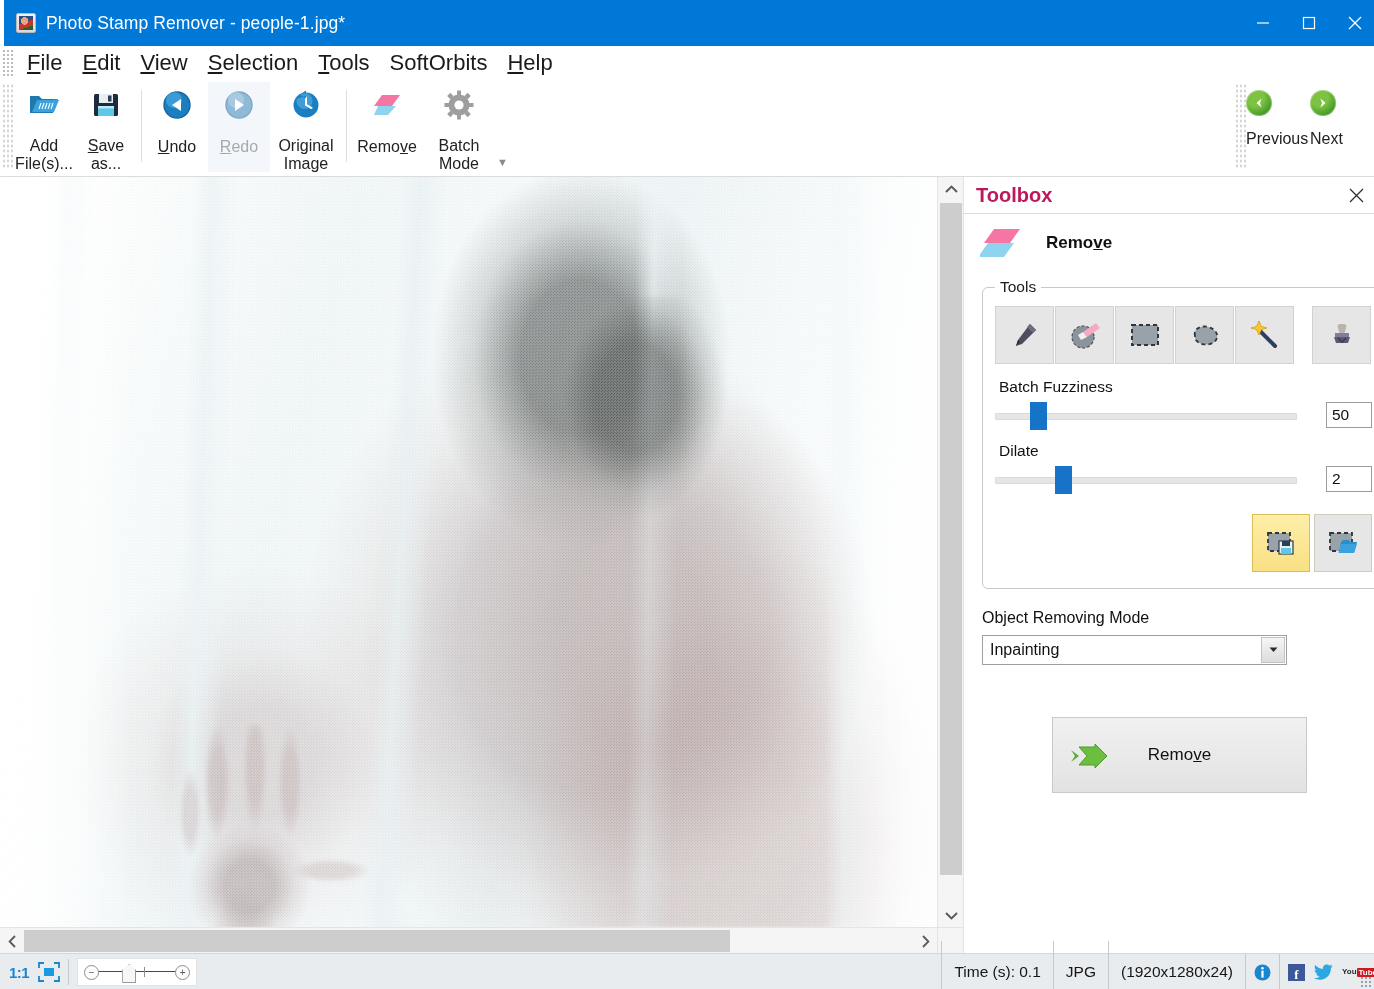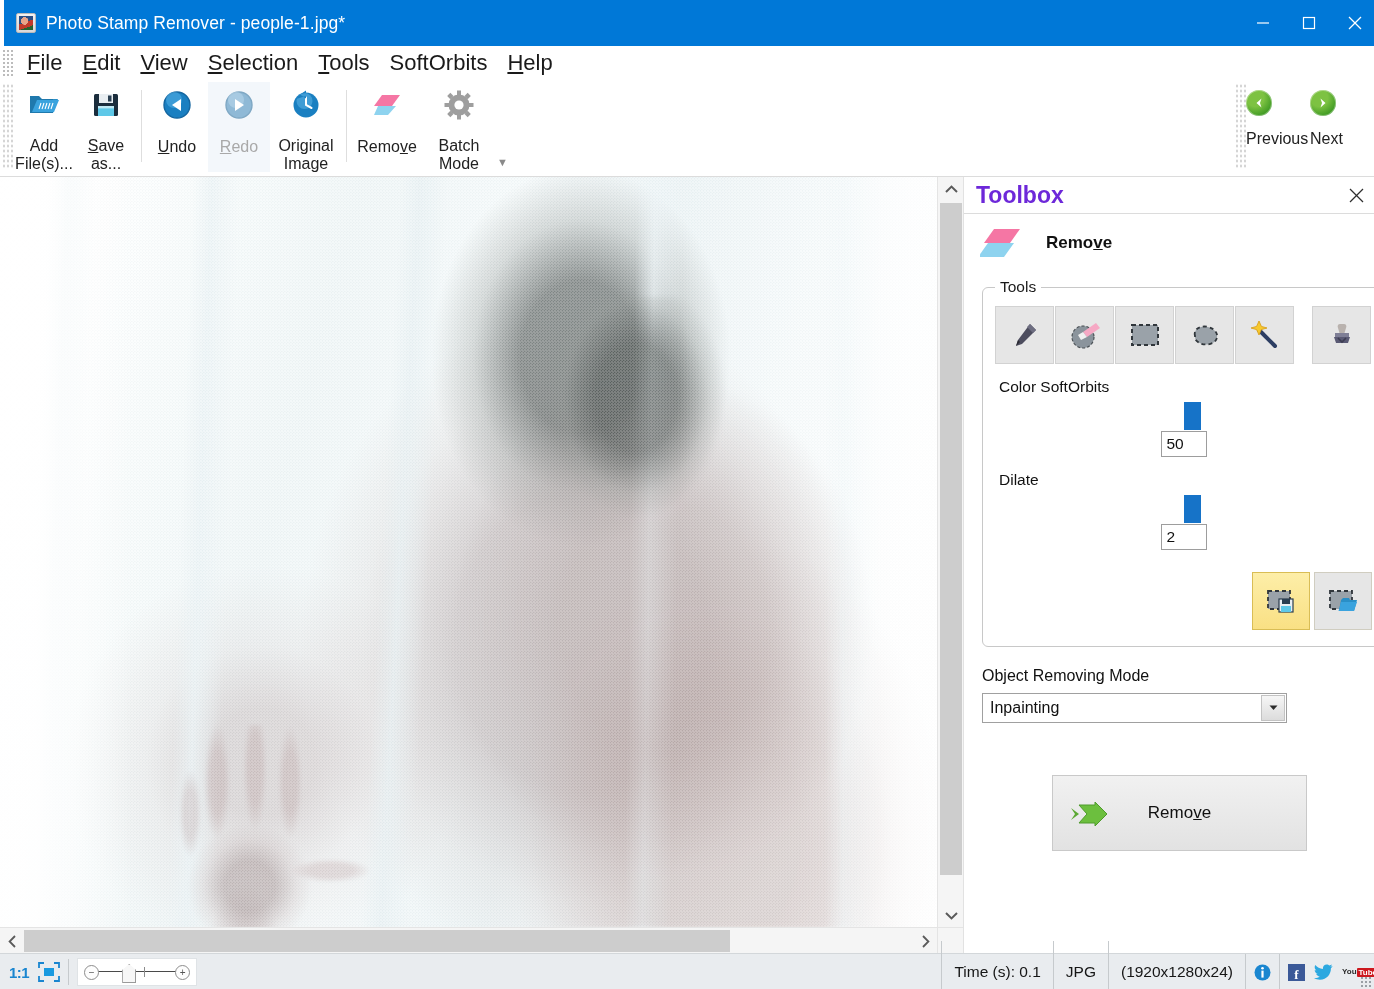--- a/index.html
+++ b/index.html
@@ -187,21 +187,21 @@
 
   
   .toolbox{
     position:absolute;left:963px;top:177px;width:411px;height:776px;
     background:#ffffff;border-left:1px solid #e2e2e2;
   }
   .tbx-head{
     height:36px;display:flex;align-items:center;padding:0 6px 0 12px;
     border-bottom:1px solid #dcdcdc;
   }
-  .tbx-title{font-size:23px;font-weight:bold;color:#6d28d9;}
+  .tbx-title{font-size:20px;font-weight:bold;color:#be185d;}
   .tbx-close{
     margin-left:auto;width:26px;height:26px;display:flex;align-items:center;justify-content:center;color:#333;
   }
   .tbx-mode{
     height:58px;display:flex;align-items:center;padding-left:16px;gap:22px;
   }
   .eraser-ico{
     width:44px;height:44px;position:relative;flex:none;
   }
   .mode-name{font-size:17px;font-weight:bold;color:#111;}
@@ -215,21 +215,21 @@
 
   .tool-row{display:flex;align-items:center;gap:0;}
   .tool-btn{
     width:57px;height:56px;background:#e6e6e6;border:1px solid #d2d2d2;
     display:flex;align-items:center;justify-content:center;margin-right:1px;
   }
   .tool-spacer{width:9px;}
   .tool-btn.solo{margin-left:8px;}
 
   .slider-lbl{font-size:15.5px;color:#111;margin:14px 0 6px 4px;}
-  .slider-line{display:flex;align-items:center;gap:29px;flex-direction:column;}
+  .slider-line{display:flex;align-items:center;gap:29px;}
   .slider{
     position:relative;flex:1;height:26px;
   }
   .slider .track{
     position:absolute;left:0;right:0;top:11px;height:5px;background:#e6e6e6;
     border:1px solid #dadada;border-radius:1px;
   }
   .slider .thumb{
     position:absolute;top:0px;width:17px;height:28px;background:#1673c8;
   }
@@ -592,21 +592,21 @@
         <div class="tool-btn solo">
           <svg width="30" height="30" viewBox="0 0 30 30">
             <path d="M13 4 C11 4 10 6 11 8 L12.5 13 L17.5 13 L19 8 C20 6 19 4 17 4 Z" fill="#b9b2ae"></path>
             <rect x="8" y="13" width="14" height="4" fill="#7f7f96"></rect>
             <path d="M7 17 L23 17 L21 23 L9 23 Z" fill="#5a5a74"></path>
             <path d="M11 18 L15 22 L19 18" stroke="#3d3d52" stroke-width="1.6" fill="none"></path>
           </svg>
         </div>
       </div>
 
-      <div class="slider-lbl">Color SoftOrbits</div>
+      <div class="slider-lbl">Batch Fuzziness</div>
       <div class="slider-line">
         <div class="slider">
           <div class="track"></div>
           <div class="thumb" style="left:11.5%;"></div>
         </div>
         <div class="num-box">50</div>
       </div>
 
       <div class="slider-lbl">Dilate</div>
       <div class="slider-line">

